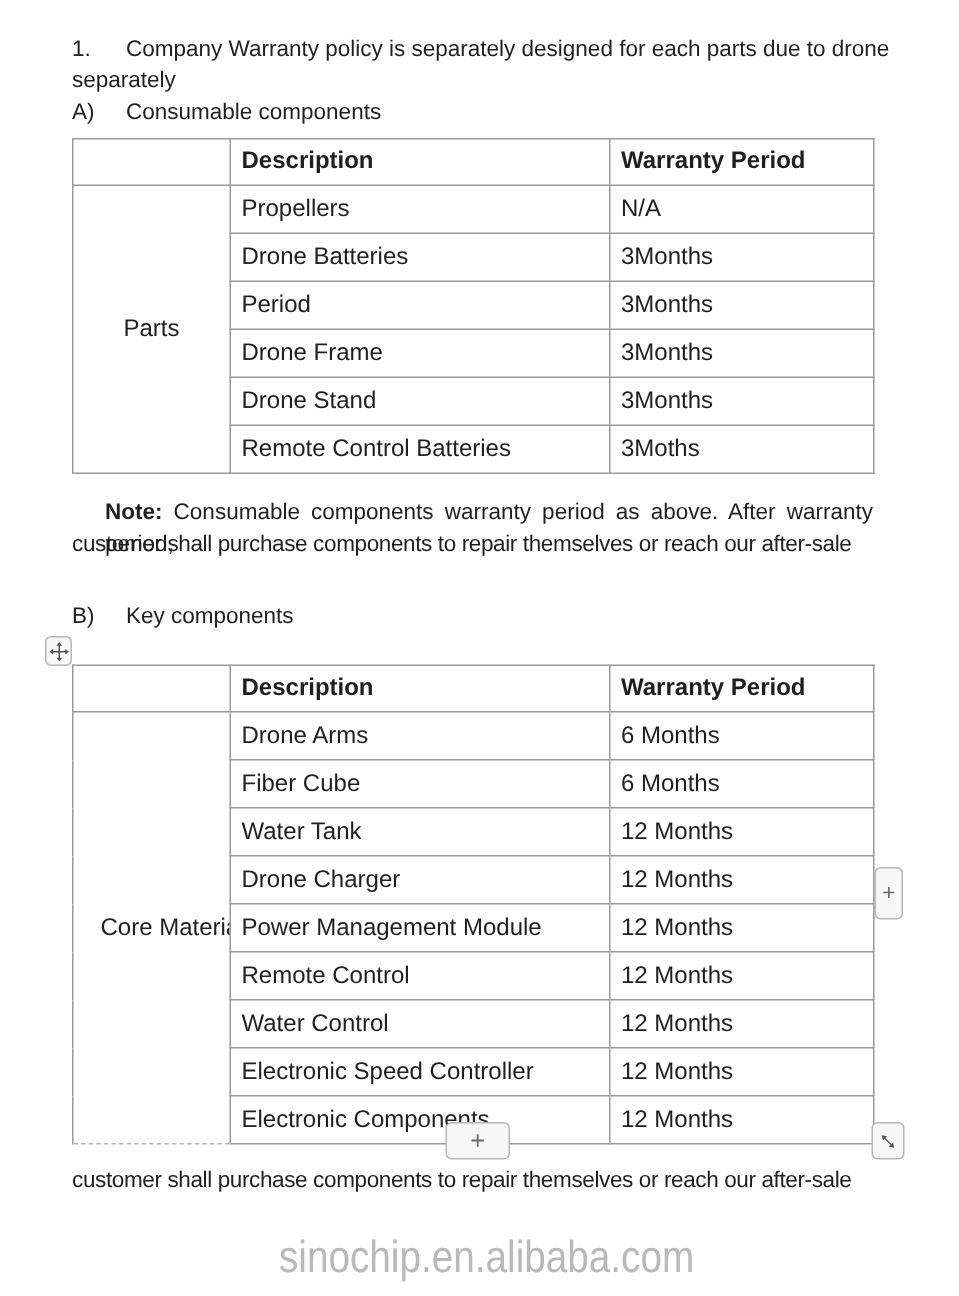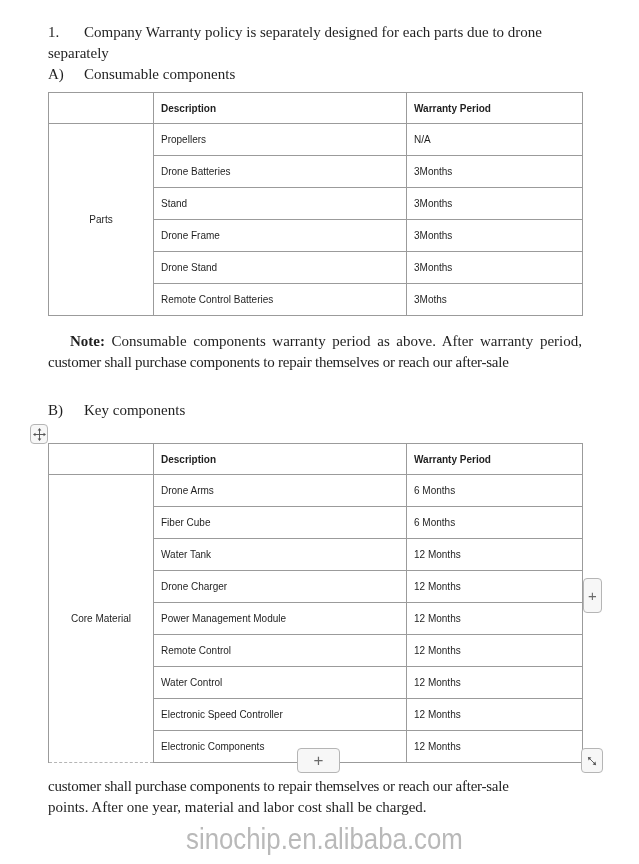--- a/index.html
+++ b/index.html
@@ -1,32 +1,32 @@
 <!DOCTYPE html>
 <html><head>
 <meta charset="utf-8">
 <style>
   html,body{margin:0;padding:0;background:#fff;}
   .page{
     position:relative;width:639px;height:864px;background:#ffffff;
     font-family:"Liberation Sans",sans-serif;color:#1f1f1f;font-size:15px;
     overflow:hidden;
   }
-  .abs{position:absolute;font-family:Liberation Serif, serif;}
+  .abs{position:absolute;}
   .tline{height:21px;line-height:21px;white-space:nowrap;}
   .jline{height:21px;line-height:21px;text-align:justify;text-align-last:justify;margin-left:22px;}
   .fitline{height:21px;line-height:21px;white-space:nowrap;letter-spacing:-0.25px;}
   .num{display:inline-block;width:36px;}
   b{font-weight:bold;}
 
   
   .wtable{position:absolute;border-collapse:collapse;table-layout:fixed;}
   .wtable td{
     border:1px solid #9b9b9b;padding:0 4px 0 7px;vertical-align:middle;
-    height:31px;font-size:10px;overflow:hidden;white-space:nowrap;
+    height:31px;font-size:16px;overflow:hidden;white-space:nowrap;
   }
   .wtable tr.th-row td{height:30px;font-weight:bold;}
   .wtable td.group{text-align:center;padding:0 18px;}
   .wtable td.dashedb{border-bottom:1px dashed #b5b5b5;}
 
   
   .ctrl{
     position:absolute;background:#f7f7f7;border:1px solid #b5b5b5;border-radius:4px;
     display:flex;align-items:center;justify-content:center;color:#6a6a6a;
     box-sizing:border-box;z-index:5;cursor:pointer;
@@ -65,21 +65,21 @@
     <tr>
       <td class="group" rowspan="6">Parts</td>
       <td>Propellers</td>
       <td>N/A</td>
     </tr>
     <tr>
       <td>Drone Batteries</td>
       <td>3Months</td>
     </tr>
     <tr>
-      <td>Stand</td>
+      <td>Period</td>
       <td>3Months</td>
     </tr>
     <tr>
       <td>Drone Frame</td>
       <td>3Months</td>
     </tr>
     <tr>
       <td>Drone Stand</td>
       <td>3Months</td>
     </tr>
@@ -166,18 +166,17 @@
     <span style="display:flex;">
       <svg width="12" height="12" viewBox="0 0 16 16">
         <path d="M4.5 4.5 L11.5 11.5" stroke="#555555" stroke-width="1.2" fill="none"></path>
         <path d="M2.5 2.5 L7.2 3.4 L3.4 7.2 Z M13.5 13.5 L8.8 12.6 L12.6 8.8 Z" fill="#555555"></path>
       </svg>
     </span>
   </div>
 
   <div class="abs" style="left:48px;top:776px;width:534px;">
     <div class="fitline">customer shall purchase components to repair themselves or reach our after-sale</div>
-    <div class="tline">points. After one year, material and labor cost shall be charged.</div>
   </div>
 
   <div class="watermark">sinochip.en.alibaba.com</div>
 
 </div>
 
 </body></html>

